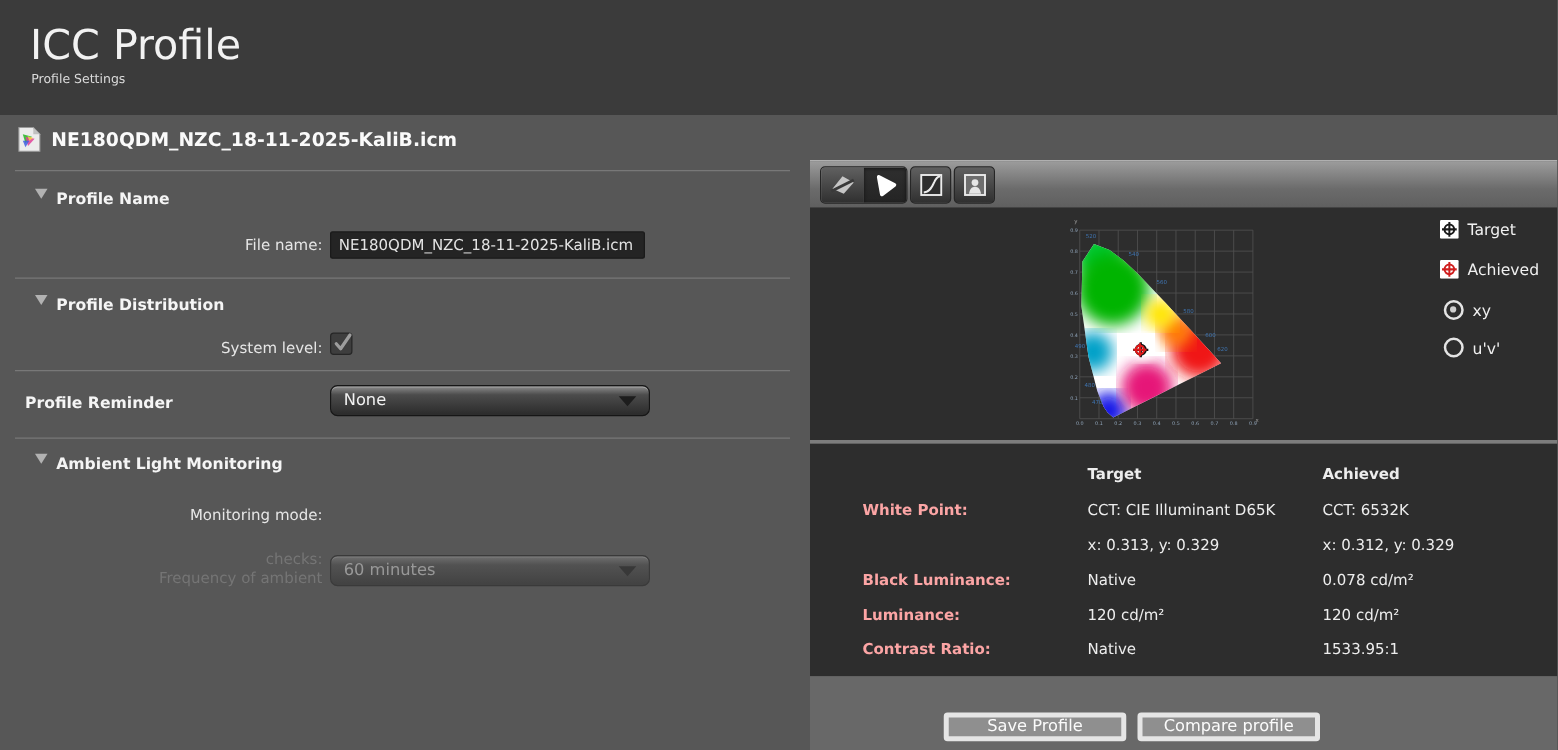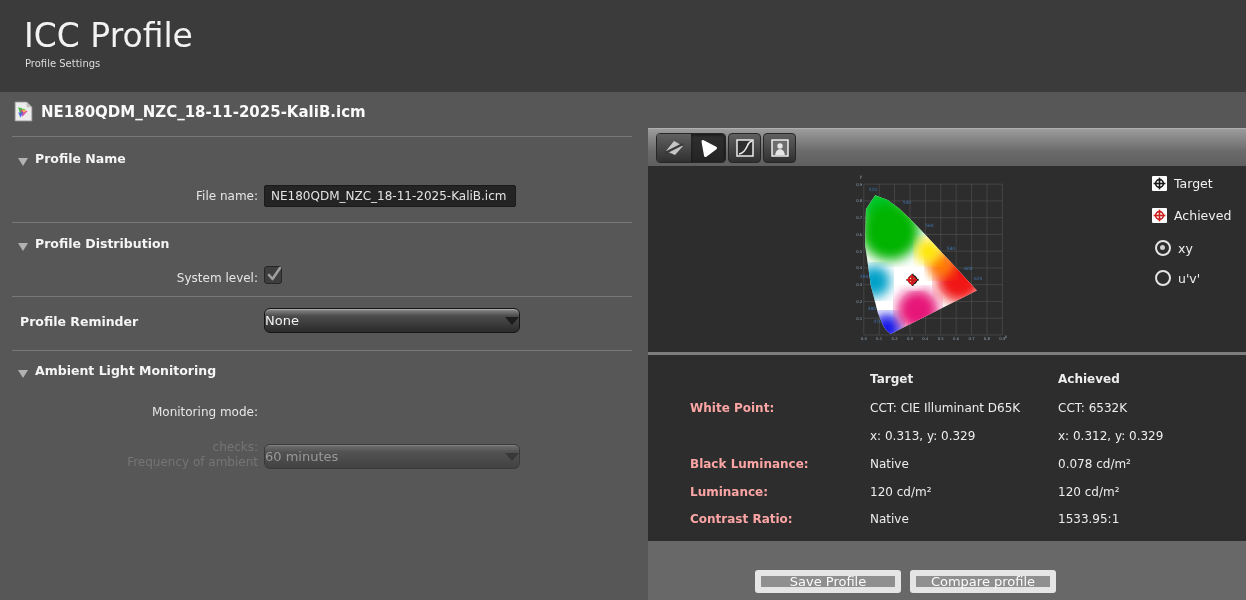--- a/index.html
+++ b/index.html
@@ -9,33 +9,33 @@
 
   
   .app-header{position:absolute;left:0;top:0;width:1246px;height:92px;background:#3b3b3b;}
   .app-title{position:absolute;left:24px;top:16px;font-size:33px;font-weight:400;color:#f2f2f2;}
   .app-subtitle{position:absolute;left:25px;top:58px;font-size:10px;color:#dcdcdc;}
 
   
   .profile-title-row{position:absolute;left:14px;top:101px;display:flex;align-items:center;gap:8px;}
   .profile-title{font-size:15px;font-weight:bold;color:#fafafa;}
   .hdiv{position:absolute;left:12px;width:620px;height:1px;background:#787878;}
-  .sec-head{position:absolute;left:18px;display:flex;align-items:flex-end;gap:7px;font-size:12.5px;font-weight:bold;color:#f5f5f5;}
+  .sec-head{position:absolute;left:28px;display:flex;align-items:flex-start;gap:7px;font-size:12.5px;font-weight:bold;color:#f5f5f5;}
   .tri{width:0;height:0;border-left:5.5px solid transparent;border-right:5.5px solid transparent;border-top:8px solid #b2b2b2;}
   .flabel{position:absolute;left:15px;width:243px;text-align:right;font-size:12px;color:#e6e6e6;line-height:15px;}
   .flabel.dis{color:#757575;}
   .blabel{position:absolute;left:20px;font-size:12.5px;font-weight:bold;color:#f5f5f5;}
   .txtinput{position:absolute;left:264px;width:252px;height:22px;background:#242424;border:1px solid #1a1a1a;
             color:#e3e3e3;font-size:12px;font-family:inherit;padding:2px 6px;border-radius:2px;}
   .checkbox{position:absolute;left:264px;width:18px;height:18px;background:#3e3e3e;border:1px solid #262626;
             border-radius:3px;overflow:visible;}
   .dropdown{position:absolute;left:264px;width:256px;height:25px;border:1px solid #161616;border-radius:6px;
             background:linear-gradient(#8d8d8d,#4c4c4c 30%,#2d2d2d 95%);
             box-shadow:inset 0 1px 0 rgba(255,255,255,.28);
-            display:flex;align-items:center;padding:0 0;font-size:13px;color:#f2f2f2;cursor:default;}
+            display:flex;align-items:center;padding:0 10px;font-size:13px;color:#f2f2f2;cursor:default;}
   .dropdown .darr{margin-left:auto;width:0;height:0;border-left:7px solid transparent;border-right:7px solid transparent;border-top:8px solid #1d1d1d;}
   .dropdown.dis{background:linear-gradient(#707070,#525252 30%,#434343 95%);color:#989898;border-color:#3a3a3a;
                 box-shadow:inset 0 1px 0 rgba(255,255,255,.12);}
   .dropdown.dis .darr{border-top-color:#383838;}
 
   
   .rpanel{position:absolute;left:648px;top:128px;width:598px;height:472px;}
   .toolbar{position:absolute;left:0;top:0;width:598px;height:38px;
            background:linear-gradient(#9c9c9c,#6b6b6b 60%,#5f5f5f);border-top:1px solid #b0b0b0;}
   .tb-pair{position:absolute;left:8px;top:4px;height:30px;display:flex;border:1px solid #262626;border-radius:4px;overflow:hidden;}
@@ -46,21 +46,21 @@
               background:linear-gradient(#606060,#303030);}
   .chart-region{position:absolute;left:0;top:38px;width:598px;height:186px;background:#2d2d2d;}
   .rp-divider{position:absolute;left:0;top:224px;width:598px;height:3px;background:#7d7d7d;}
   .table-region{position:absolute;left:0;top:227px;width:598px;height:186px;background:#2d2d2d;font-size:12px;}
   .trow{position:absolute;left:0;width:598px;height:18px;}
   .trow .c1{position:absolute;left:42px;font-weight:bold;color:#fca5a5;}
   .trow .c2{position:absolute;left:222px;color:#ededed;}
   .trow .c3{position:absolute;left:410px;color:#ededed;}
   .trow.thead .c2,.trow.thead .c3{font-weight:bold;}
   .bottom-strip{position:absolute;left:0;top:413px;width:598px;height:59px;background:#686868;}
-  .action-btn{position:absolute;top:29px;width:146px;height:23px;background:#8f8f8f;border:6px solid #e5e5e5;
+  .action-btn{position:absolute;top:29px;width:146px;height:23px;background:#8f8f8f;border:4px solid #e5e5e5;
               border-radius:3px;color:#fbfbfb;font-size:13px;font-family:inherit;display:flex;align-items:center;justify-content:center;cursor:pointer;}
 
   
   .legend-item{position:absolute;display:flex;align-items:center;gap:7px;font-size:12.5px;color:#f0f0f0;}
   .radio{width:16px;height:16px;border:2.5px solid #e4e4e4;border-radius:50%;background:#2d2d2d;position:relative;}
   .radio.sel::after{content:"";position:absolute;left:3px;top:3px;width:5px;height:5px;border-radius:50%;background:#cfcfcf;}
   .chart-svg{position:absolute;left:208px;top:4px;}
 </style>
 </head>
 <body>

